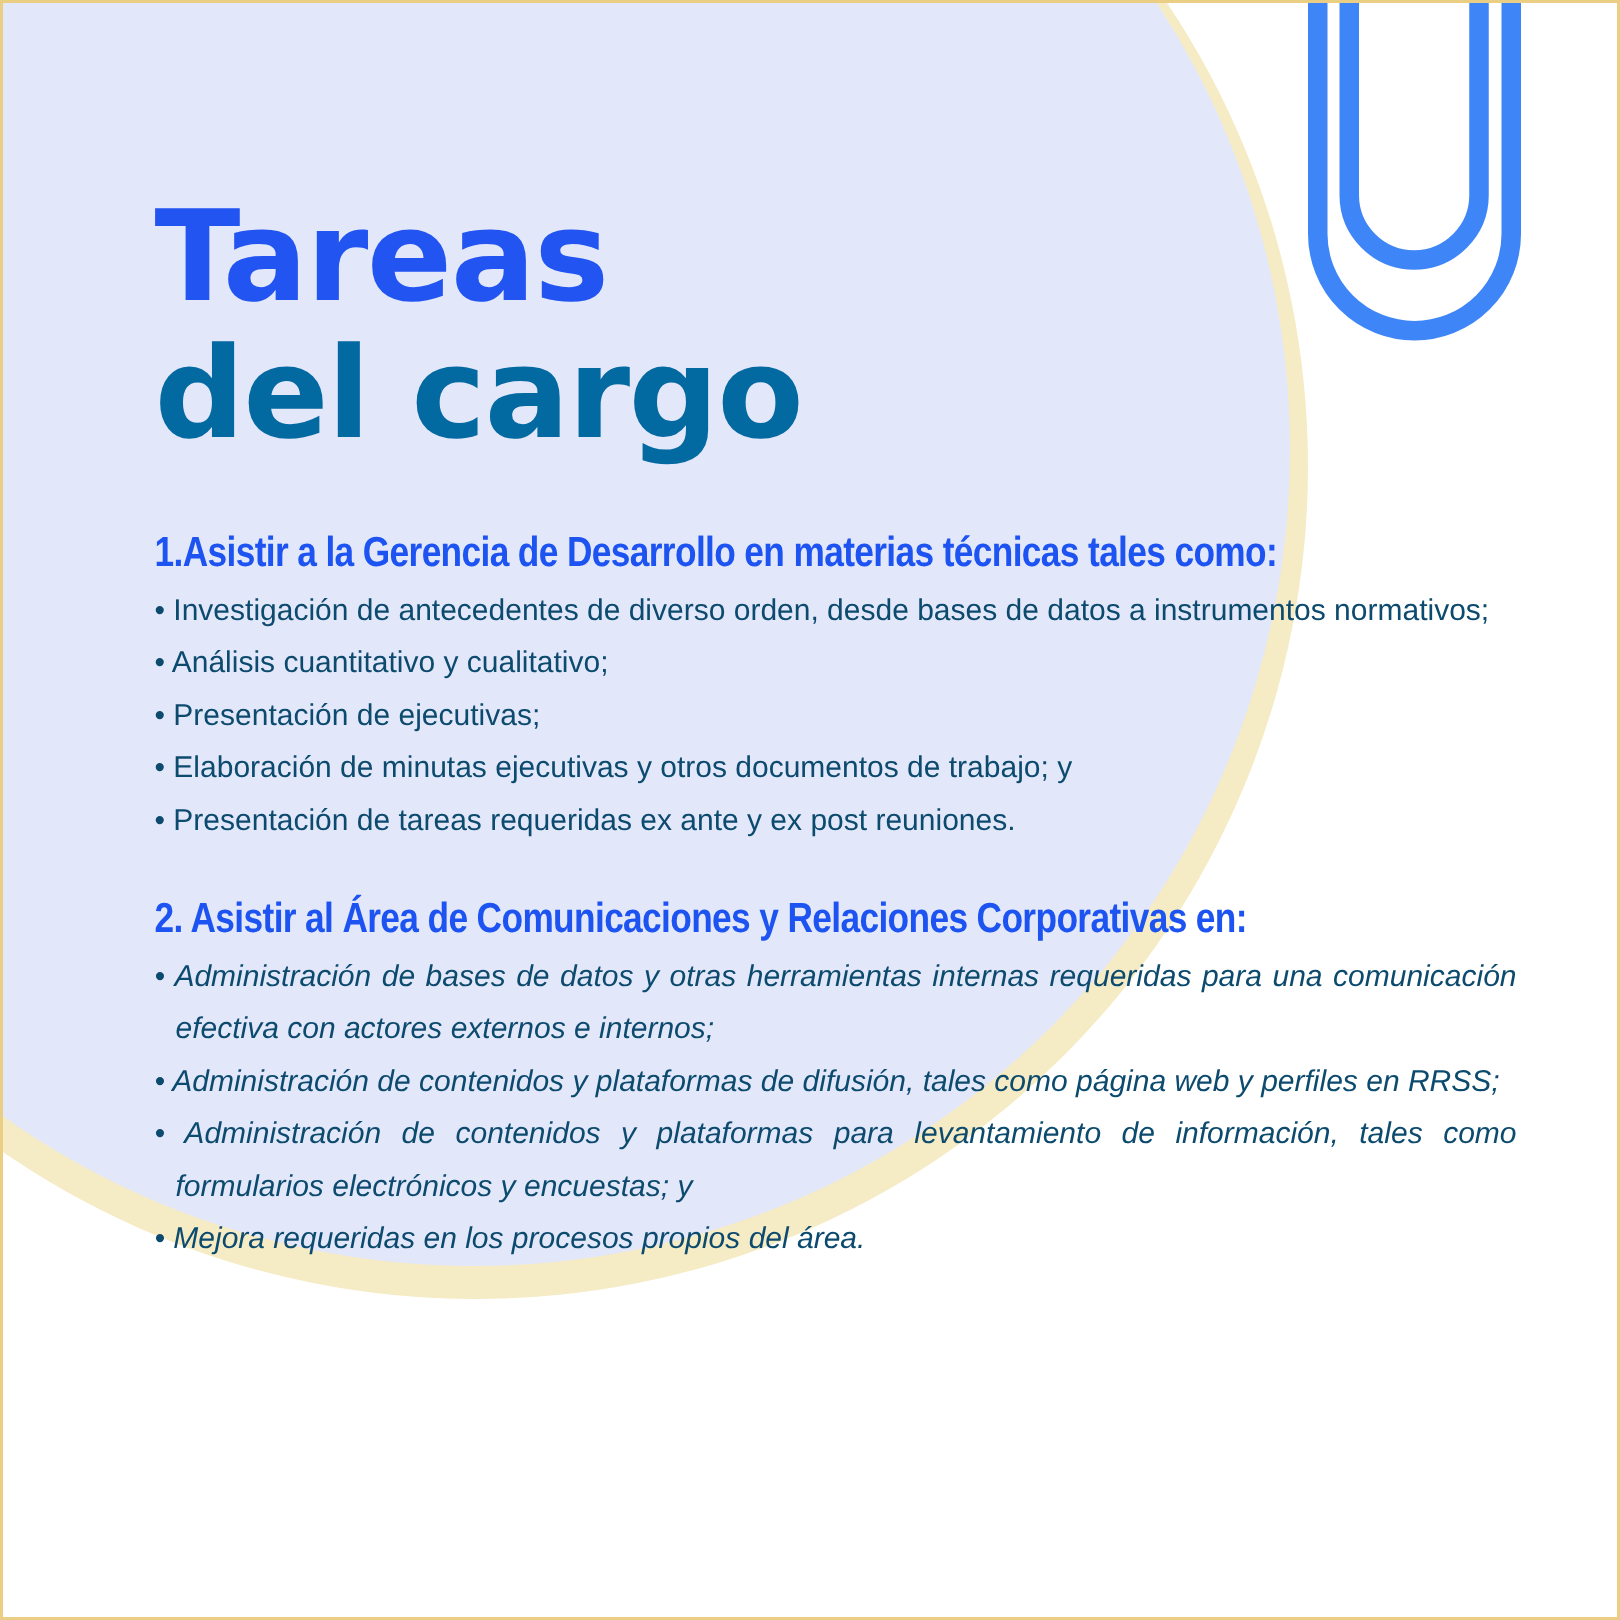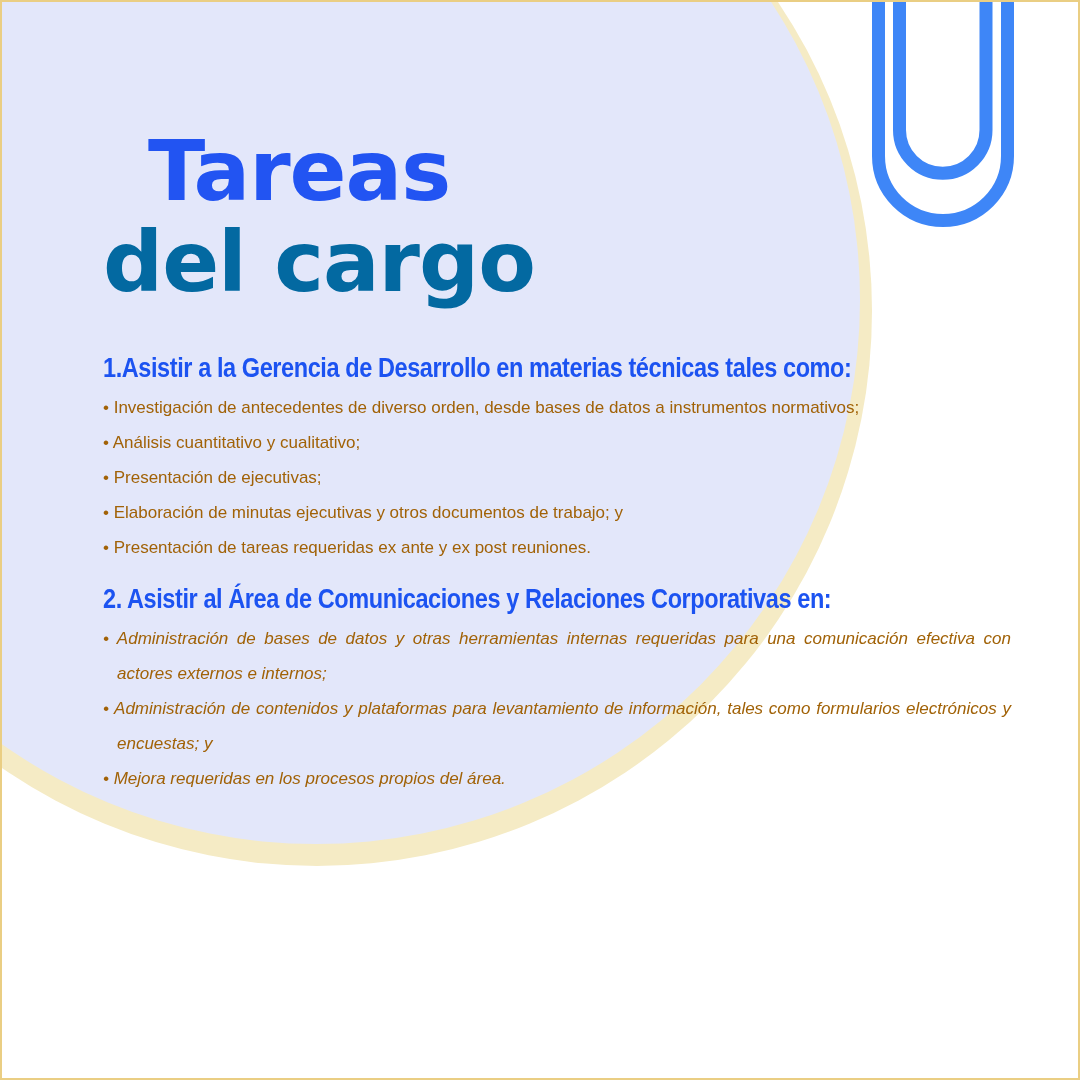--- a/index.html
+++ b/index.html
@@ -41,21 +41,20 @@
     width: 908px;
   }
   .title-accent {
     font-family: "DejaVu Sans", sans-serif;
     font-weight: 800;
     font-size: 84px;
     line-height: 90px;
     letter-spacing: -1px;
     color: #2254f2;
     display: block;
-    margin-left: 45px;
   }
   .title-rest {
     font-family: "DejaVu Sans", sans-serif;
     font-weight: 700;
     font-size: 84px;
     line-height: 92px;
     letter-spacing: -1px;
     color: #0369a1;
     display: block;
     margin-bottom: 42px;
@@ -64,25 +63,25 @@
     font-weight: 700;
     font-size: 28px;
     line-height: 35px;
     letter-spacing: -0.5px;
     color: #1c53f1;
     white-space: nowrap;
     transform: scaleX(0.84);
     transform-origin: 0 50%;
     margin: 0 0 5px 0;
   }
-  .section-2 { margin-top: 16px; }
+  .section-2 { margin-top: 29px; }
   .bullet {
-    font-size: 17px;
+    font-size: 20px;
     line-height: 35px;
-    color: #a16207;
+    color: #0c4a6e;
     margin: 0;
   }
   .justified {
     text-align: justify;
     padding-left: 14px;
     text-indent: -14px;
     font-style: italic;
   }
 </style>
 </head>
@@ -110,18 +109,19 @@
       <p class="bullet">• Investigación de antecedentes de diverso orden, desde bases de datos a instrumentos normativos;</p>
       <p class="bullet">• Análisis cuantitativo y cualitativo;</p>
       <p class="bullet">• Presentación de ejecutivas;</p>
       <p class="bullet">• Elaboración de minutas ejecutivas y otros documentos de trabajo; y</p>
       <p class="bullet">• Presentación de tareas requeridas ex ante y ex post reuniones.</p>
     </div>
 
     <div class="section section-2">
       <p class="section-heading">2. Asistir al Área de Comunicaciones y Relaciones Corporativas en:</p>
       <p class="bullet justified">• Administración de bases de datos y otras herramientas internas requeridas para una comunicación efectiva con actores externos e internos;</p>
+      <p class="bullet justified">• Administración de contenidos y plataformas de difusión, tales como página web y perfiles en RRSS;</p>
       <p class="bullet justified">• Administración de contenidos y plataformas para levantamiento de información, tales como formularios electrónicos y encuestas; y</p>
       <p class="bullet justified">• Mejora requeridas en los procesos propios del área.</p>
     </div>
 
   </div>
 </div>
 
 </body></html>

